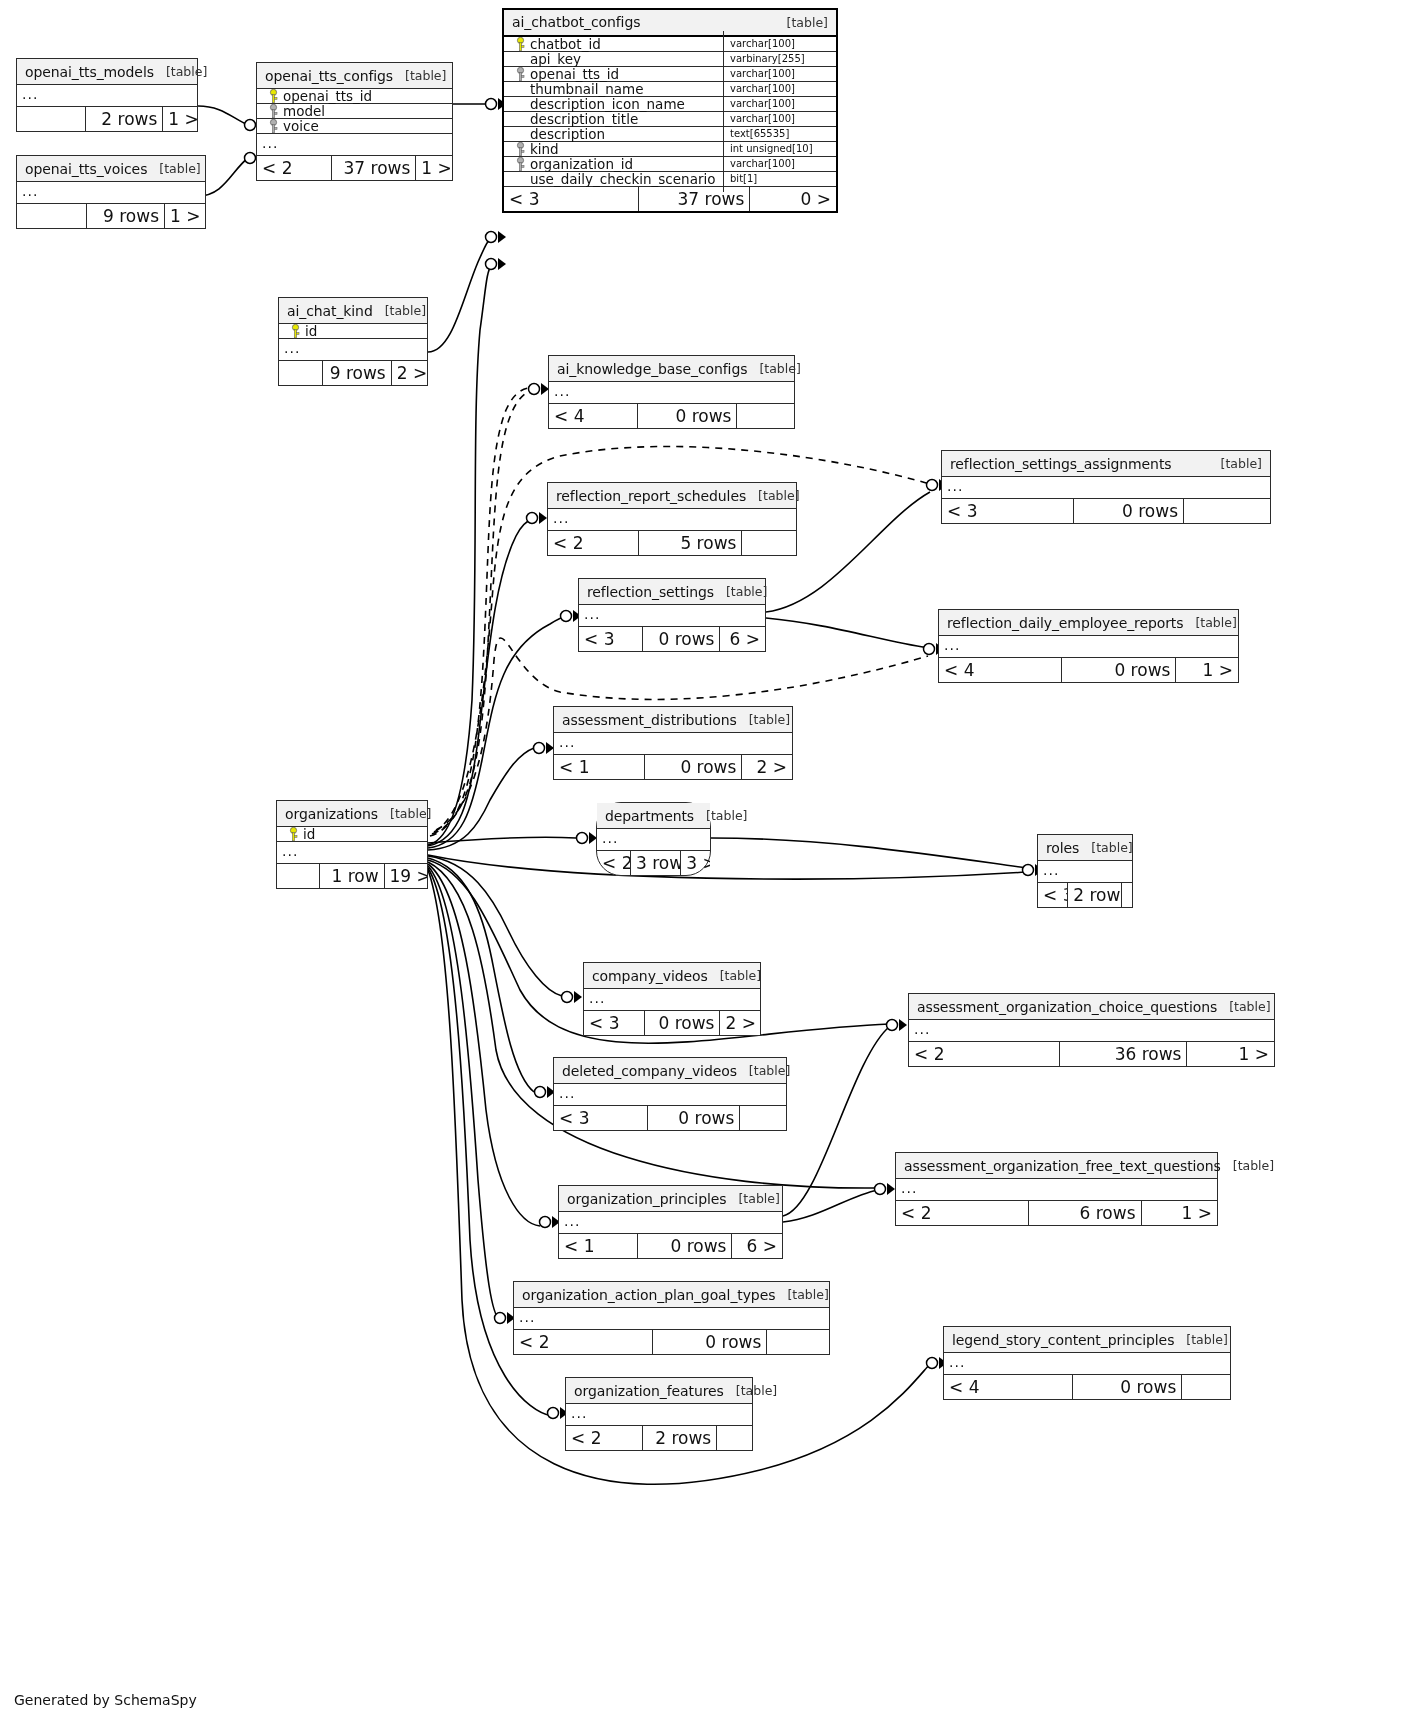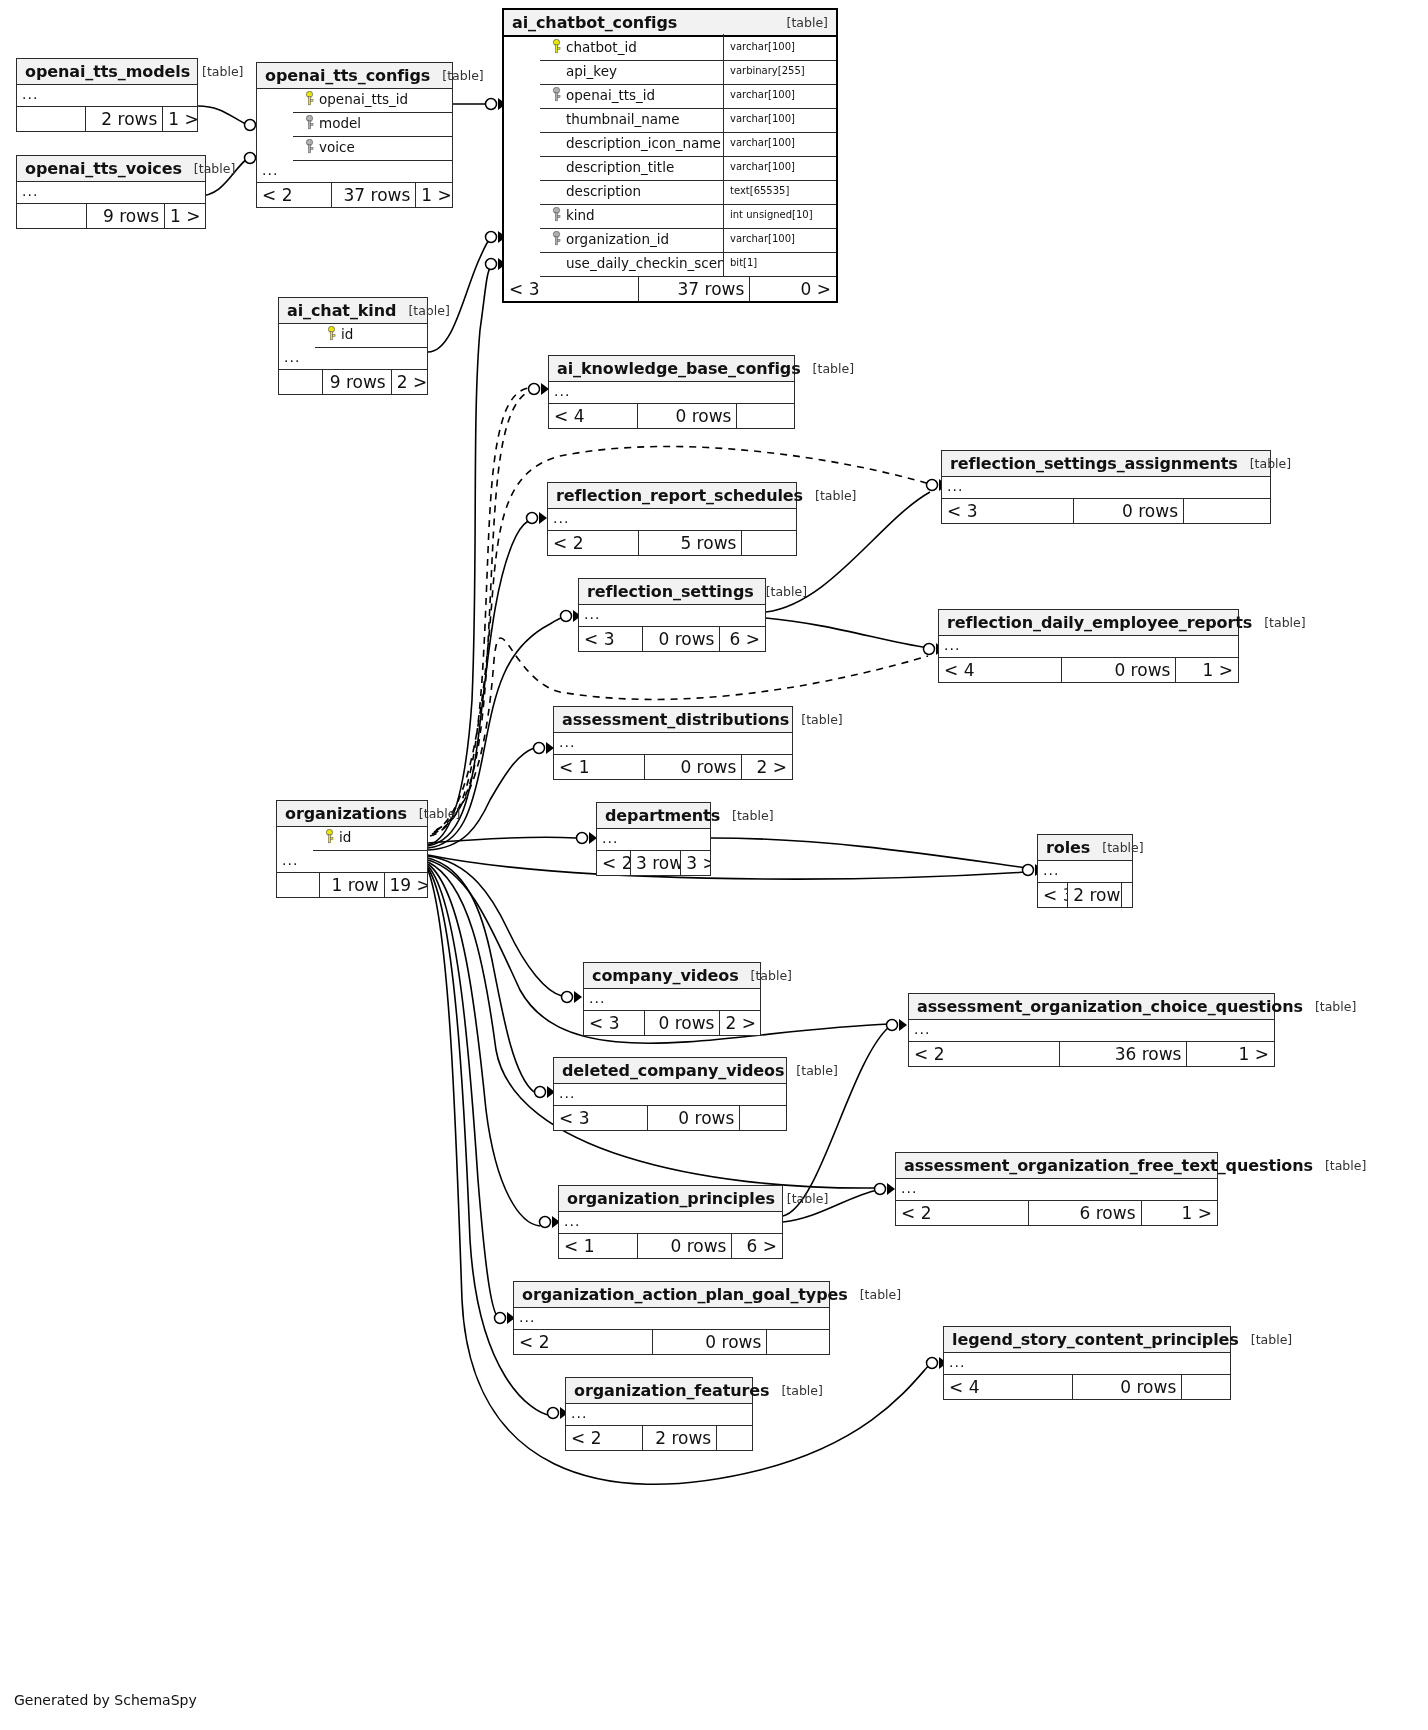--- a/index.html
+++ b/index.html
@@ -40,41 +40,40 @@
     height:26px;
     line-height:26px;
     padding:0 8px;
     white-space:nowrap;
     display:flex;
     align-items:center;
     justify-content:space-between;
   }
   .tbl.thick .hdr{ border-bottom:2px solid #000; height:27px; line-height:27px;}
   .tbl .hdr .tname{
-    font-weight:bold;
-    font-size:16px;
+    font-weight:normal;
+    font-size:14px;
     letter-spacing:-0.1px;
   }
   .tbl .hdr .ttag{
     font-weight:normal;
     font-size:12.5px;
     color:#333;
     padding-left:12px;
   }
 
   
   .col{
     box-sizing:border-box;
-    height:24px;
+    height:15px;
     line-height:26.5px;
     border-bottom:1px solid #2b2b2b;
     display:flex;
-    align-items:flex-end;
+    align-items:center;
     white-space:nowrap;
-    margin-left:36px;
   }
   .col:last-of-type{ }
   .col .cname{
     box-sizing:border-box;
     flex:1 1 auto;
     padding-left:6px;
     display:flex;
     align-items:center;
     overflow:hidden;
   }
@@ -554,21 +553,21 @@
             <span>id</span>
           </div>
         </div>
         <div class="ellipsis">...</div>
         <div class="foot">
           <div class="f left" style="width: 44px;"></div>
           <div class="f mid" style="width: 65px;">1 row</div>
           <div class="f right noborder" style="width: 43px; flex: 1 1 auto; text-align: right;">19 &gt;</div>
         </div>
       </div>
-      <div class="tbl" style="left: 596px; top: 802px; width: 115px;">
+      <div class="tbl" style="left: 596px; top: 802px; width: 115px; border-radius: 25px;">
         <div class="hdr">
           <span class="tname">departments</span>
           <span class="ttag">[table]</span>
         </div>
         <div class="ellipsis">...</div>
         <div class="foot">
           <div class="f left" style="width: 43px;">&lt; 2</div>
           <div class="f mid" style="width: 66px;">3 rows</div>
           <div class="f right noborder" style="width: 36px; flex: 1 1 auto;">3 &gt;</div>
         </div>

